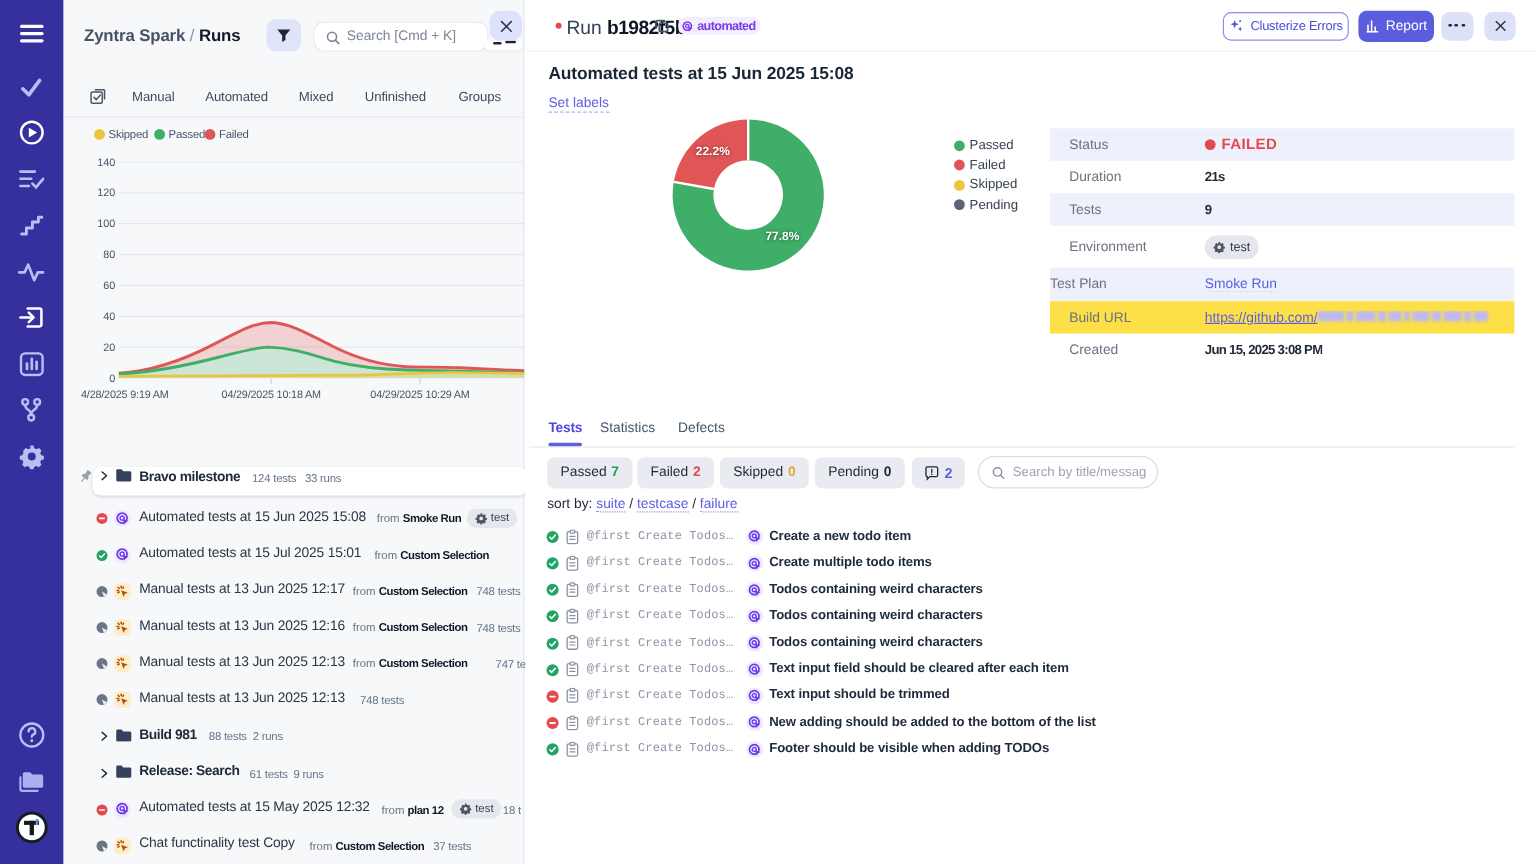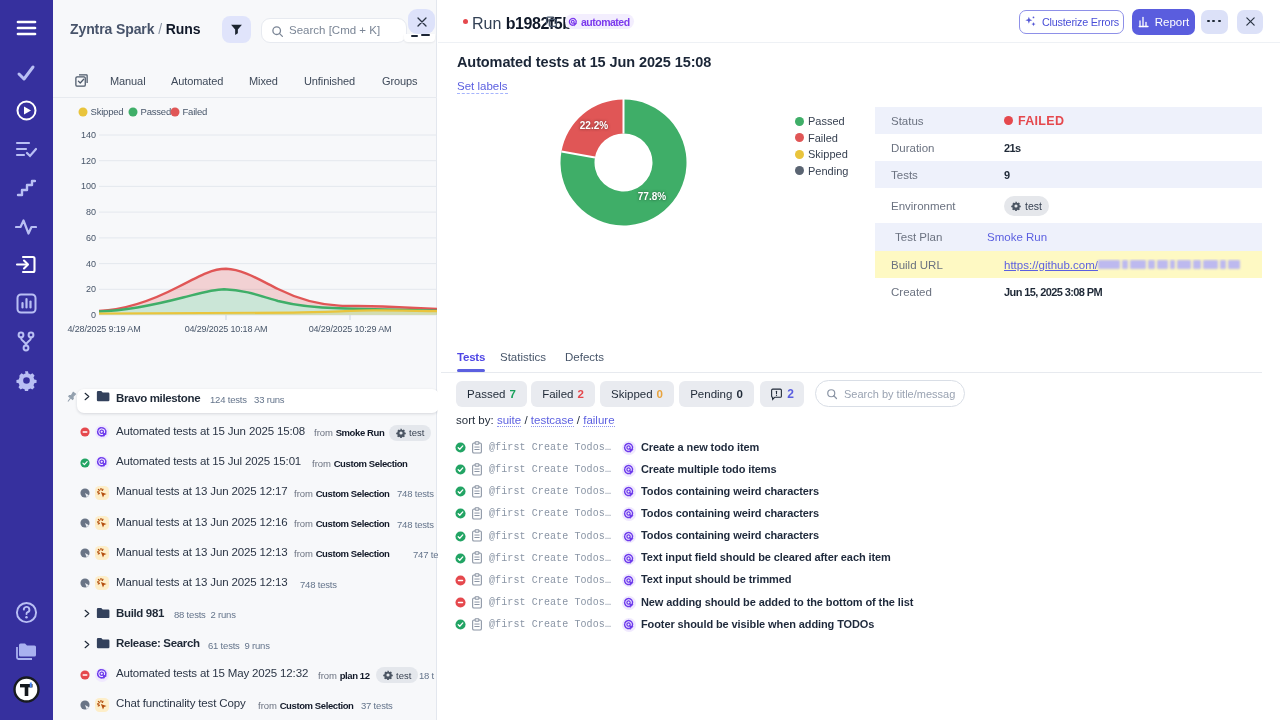--- a/index.html
+++ b/index.html
@@ -466,24 +466,24 @@
     <div style="width:129px;padding-left:16px;color:#6b7280;flex-shrink:0">Tests</div>
     <div style="color:#1f2937;white-space:nowrap;overflow:hidden" class="tval"><b style="color:#1f2937">9</b></div>
       </div>
       <div style="display:flex;align-items:center;height:35px;background:transparent;font-size:11.5px">
     <div style="width:129px;padding-left:16px;color:#6b7280;flex-shrink:0">Environment</div>
     <div style="color:#1f2937;white-space:nowrap;overflow:hidden" class="tval"><span style="display:inline-flex;align-items:center;gap:4px;background:#e5e7eb;border-radius:10px;height:20px;padding:0 7px;font-size:10.5px;color:#374151"><svg width="10" height="10" viewBox="0 0 24 24">
               <path fill="#4b5563" d="M10.3 1.5 h3.4 l.5 2.6 a8 8 0 0 1 2.2 .9 l2.4-1.2 2.4 2.4-1.2 2.4 a8 8 0 0 1 .9 2.2 l2.6 .5 v3.4 l-2.6 .5 a8 8 0 0 1-.9 2.2 l1.2 2.4-2.4 2.4-2.4-1.2 a8 8 0 0 1-2.2 .9 l-.5 2.6 h-3.4 l-.5-2.6 a8 8 0 0 1-2.2-.9 l-2.4 1.2-2.4-2.4 1.2-2.4 a8 8 0 0 1-.9-2.2 l-2.6-.5 v-3.4 l2.6-.5 a8 8 0 0 1 .9-2.2 L3.9 6.2 6.3 3.8 l2.4 1.2 a8 8 0 0 1 2.2-.9 Z M12 8.2 a3.8 3.8 0 1 0 0 7.6 a3.8 3.8 0 0 0 0-7.6 Z"></path>
             </svg>test</span></div>
       </div>
       <div style="display:flex;align-items:center;height:28px;background:#eef1fb;font-size:11.5px">
-    <div style="width:112px;padding-left:20px;color:#6b7280;flex-shrink:0">Test Plan</div>
+    <div style="width:129px;padding-left:0;color:#6b7280;flex-shrink:0">Test Plan</div>
     <div style="color:#1f2937;white-space:nowrap;overflow:hidden" class="tval"><span style="color:#5b5fe0;border-bottom:1px dotted #8f94ec">Smoke Run</span></div>
       </div>
-      <div style="display:flex;align-items:center;height:27px;background:#fef9c3;font-size:11.5px">
+      <div style="display:flex;align-items:center;height:27px;background:#fde047;font-size:11.5px">
     <div style="width:129px;padding-left:16px;color:#6b7280;flex-shrink:0">Build URL</div>
     <div style="color:#1f2937;white-space:nowrap;overflow:hidden" class="tval"><span style="color:#5b5fe0;text-decoration:underline">https://github.com/</span><span id="redact"><span style="display:inline-block;width:22px;height:9px;background:#bdb9ef;border-radius:1px;margin-right:2px;filter:blur(1.2px)"></span><span style="display:inline-block;width:6px;height:9px;background:#bdb9ef;border-radius:1px;margin-right:2px;filter:blur(1.2px)"></span><span style="display:inline-block;width:16px;height:9px;background:#bdb9ef;border-radius:1px;margin-right:2px;filter:blur(1.2px)"></span><span style="display:inline-block;width:7px;height:9px;background:#bdb9ef;border-radius:1px;margin-right:2px;filter:blur(1.2px)"></span><span style="display:inline-block;width:11px;height:9px;background:#bdb9ef;border-radius:1px;margin-right:2px;filter:blur(1.2px)"></span><span style="display:inline-block;width:5px;height:9px;background:#bdb9ef;border-radius:1px;margin-right:2px;filter:blur(1.2px)"></span><span style="display:inline-block;width:14px;height:9px;background:#bdb9ef;border-radius:1px;margin-right:2px;filter:blur(1.2px)"></span><span style="display:inline-block;width:8px;height:9px;background:#bdb9ef;border-radius:1px;margin-right:2px;filter:blur(1.2px)"></span><span style="display:inline-block;width:15px;height:9px;background:#bdb9ef;border-radius:1px;margin-right:2px;filter:blur(1.2px)"></span><span style="display:inline-block;width:6px;height:9px;background:#bdb9ef;border-radius:1px;margin-right:2px;filter:blur(1.2px)"></span><span style="display:inline-block;width:12px;height:9px;background:#bdb9ef;border-radius:1px;margin-right:2px;filter:blur(1.2px)"></span></span></div>
       </div>
       <div style="display:flex;align-items:center;height:28px;background:transparent;font-size:11.5px">
     <div style="width:129px;padding-left:16px;color:#6b7280;flex-shrink:0">Created</div>
     <div style="color:#1f2937;white-space:nowrap;overflow:hidden" class="tval"><b style="color:#1f2937">Jun 15, 2025 3:08 PM</b></div>
       </div>
     </div>
 
   <div class="abs" style="left:19px;top:351px;font-size:11.5px;font-weight:bold;color:#4f46e5;letter-spacing:-0.2px">Tests</div>

